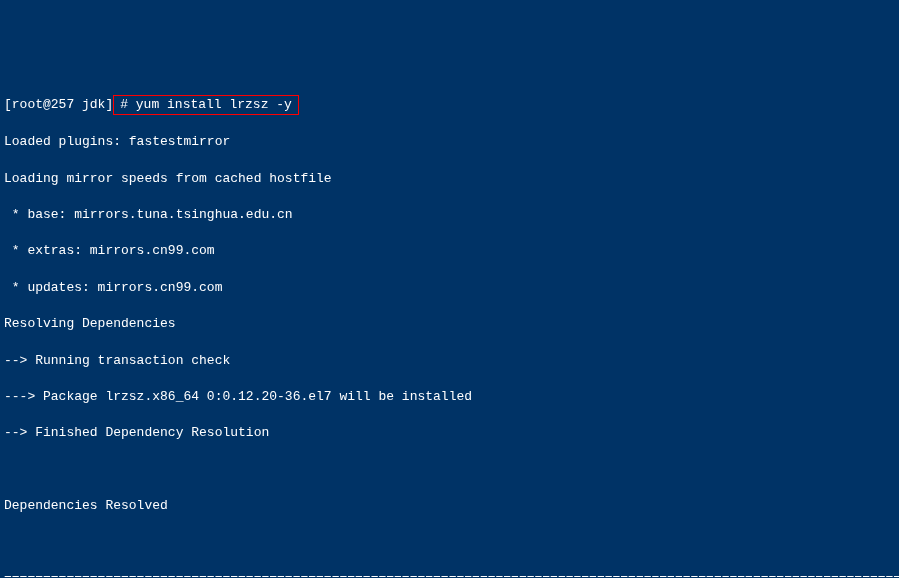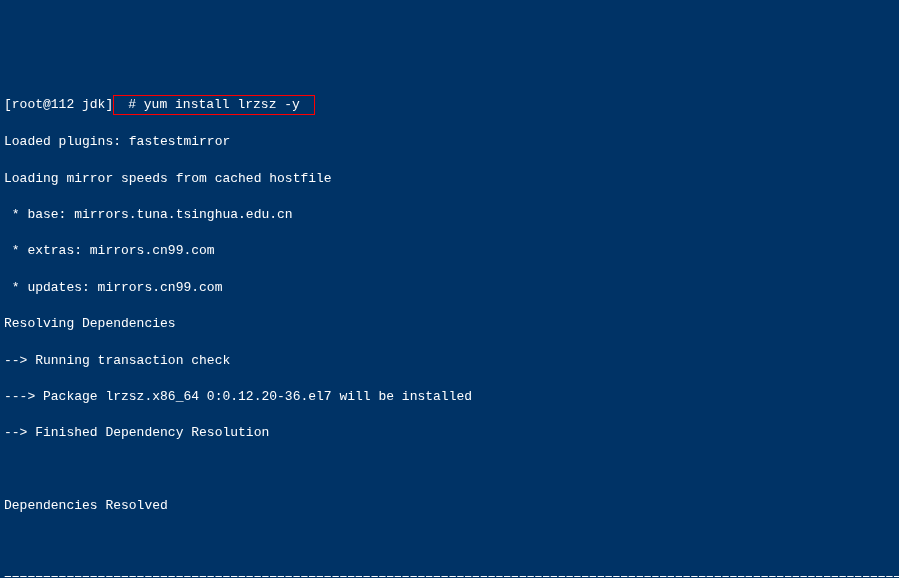--- a/index.html
+++ b/index.html
@@ -16,33 +16,33 @@
       padding: 4px;
       white-space: pre;
       overflow-x: auto;
     }
     .terminal {
       width: 899px;
     }
     .highlight-box {
       border: 1px solid #ff0000;
       display: inline-block;
-      padding: 0 14px;
+      padding: 0 6px;
     }
     .line {
       display: block;
     }
   </style>
 </head>
 <body>
 
 
 
 <div class="terminal">
-<span class="line"><span>[root@112 jdk]</span><span class="highlight-box"># yum install lrzsz -y</span></span>
+<span class="line"><span>[root@257 jdk]</span><span class="highlight-box"># yum install lrzsz -y</span></span>
 <span class="line">Loaded plugins: fastestmirror</span>
 <span class="line">Loading mirror speeds from cached hostfile</span>
 <span class="line"> * base: mirrors.tuna.tsinghua.edu.cn</span>
 <span class="line"> * extras: mirrors.cn99.com</span>
 <span class="line"> * updates: mirrors.cn99.com</span>
 <span class="line">Resolving Dependencies</span>
 <span class="line">--&gt; Running transaction check</span>
 <span class="line">---&gt; Package lrzsz.x86_64 0:0.12.20-36.el7 will be installed</span>
 <span class="line">--&gt; Finished Dependency Resolution</span>
 <span class="line"> </span>

